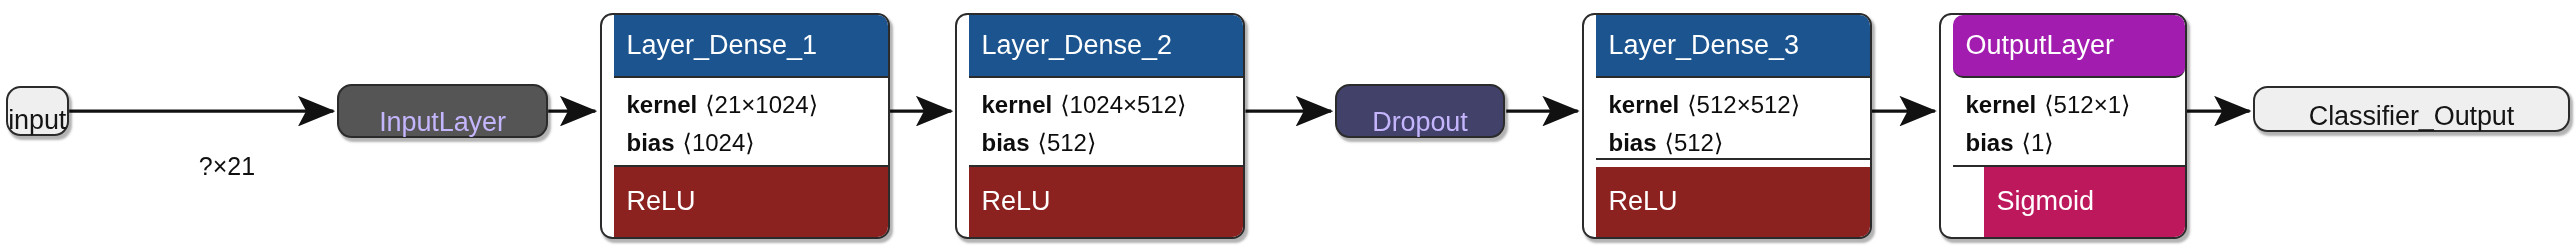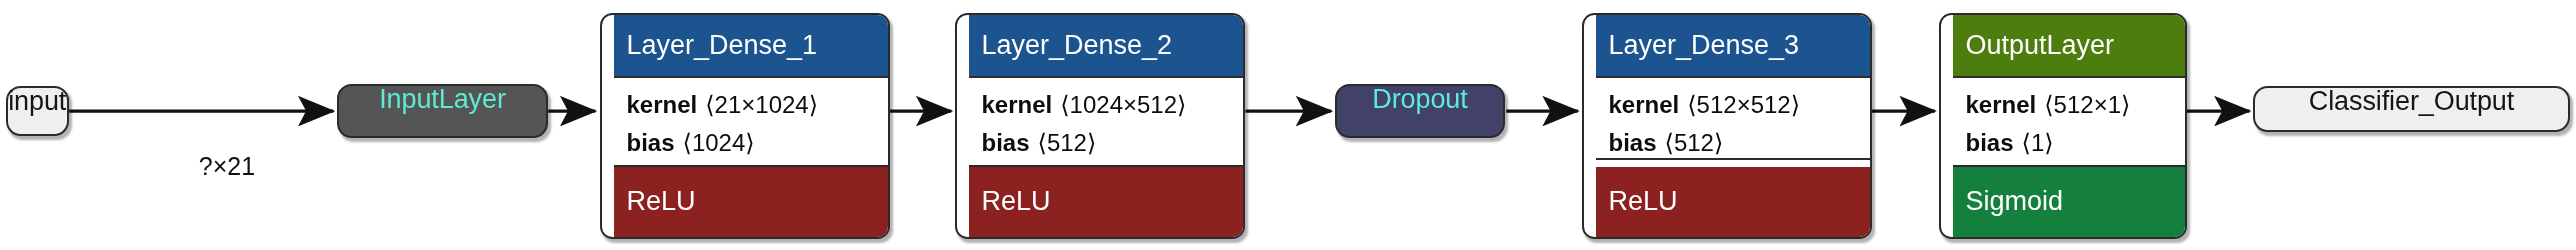--- a/index.html
+++ b/index.html
@@ -28,36 +28,36 @@
     pointer-events: none;
   }
 
   
   .pill {
     position: absolute;
     box-sizing: border-box;
     border: 2.8px solid #2b2b2b;
     border-radius: 14.7px;
     display: flex;
-    align-items: flex-start;
+    align-items: flex-end;
     justify-content: center;
     box-shadow: 2.8px 3.4px 2.3px rgba(0,0,0,0.30);
     white-space: nowrap;
   }
   .pill .pill-label {
     font-size: 27px;
     line-height: 1;
     letter-spacing: -0.1px;
   }
   .pill.light {
     background: #efefef;
   }
   .pill.light .pill-label { color: #151515; }
   .pill.dark .pill-label,
-  .pill.purple .pill-label { color: #5eead4; }
+  .pill.purple .pill-label { color: #c4b5fd; }
 
   
   .layer-card {
     position: absolute;
     box-sizing: border-box;
     border: 2.8px solid #2b2b2b;
     border-radius: 12.5px;
     overflow: hidden;
     display: flex;
     flex-direction: column;
@@ -196,30 +196,30 @@
         <span class="param-name">kernel</span><span class="param-shape">⟨512×512⟩</span>
       </div>
       <div class="param-row">
         <span class="param-name">bias</span><span class="param-shape">⟨512⟩</span>
       </div>
     </div>
     <div class="layer-foot" style="background:#8c2220;">ReLU</div>
   </div>
 
   <div class="layer-card" style="left:1939px; top:12.5px; width:248px; height:226px;">
-    <div class="layer-head" style="background:#4d7c0f;">OutputLayer</div>
+    <div class="layer-head" style="background:#a21caf;border-radius:10px;">OutputLayer</div>
     <div class="layer-body">
       <div class="param-row">
         <span class="param-name">kernel</span><span class="param-shape">⟨512×1⟩</span>
       </div>
       <div class="param-row">
         <span class="param-name">bias</span><span class="param-shape">⟨1⟩</span>
       </div>
     </div>
-    <div class="layer-foot" style="background:#15803d;">Sigmoid</div>
+    <div class="layer-foot" style="background:#be185d;margin-left:31px;">Sigmoid</div>
   </div>
 
   <div class="pill light" style="left:2253px; top:86px; width:317px; height:46px;">
     <span class="pill-label">Classifier_Output</span>
   </div>
 
 </div>
 
 
 </body></html>

